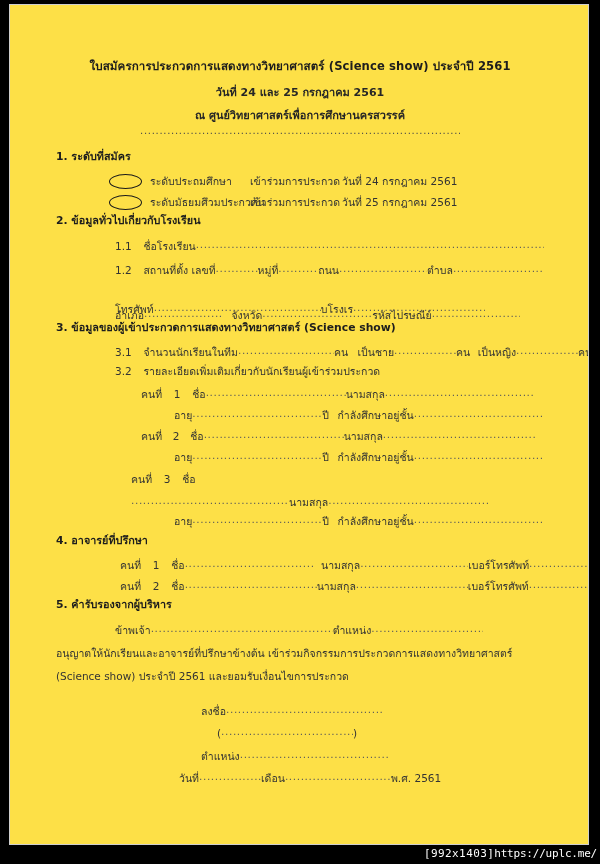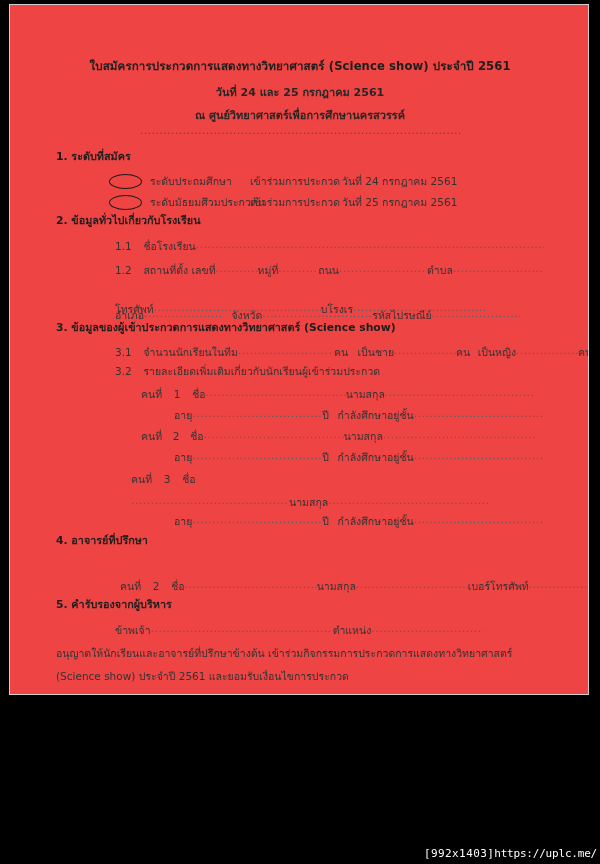--- a/index.html
+++ b/index.html
@@ -14,22 +14,22 @@
     overflow: hidden;
     font-family: "DejaVu Sans", "Liberation Sans", sans-serif;
   }
 
   
   .sheet {
     position: absolute;
     left: 9px;
     top: 4px;
     width: 580px;
-    height: 691px;
-    background: #ef4444;
+    height: 841px;
+    background: #fde047;
     border: 1px solid #cfcfcf;
     box-sizing: border-box;
     overflow: hidden;
   }
 
   .content {
     position: absolute;
     left: 0;
     top: 0;
     width: 580px;
@@ -226,20 +226,28 @@
     <div class="row" style="left:121px; top:490px;">
       <span class="dots" style="width:158px;"></span><span>นามสกุล</span><span class="dots" style="width:160px;"></span>
     </div>
     <div class="row" style="left:164px; top:509px;">
       <span>อายุ</span><span class="dots" style="width:130px;"></span><span>ปี</span>
       <span style="display:inline-block;width:5px;"></span><span>กำลังศึกษาอยู่ชั้น</span><span class="dots" style="width:130px;"></span>
     </div>
 
     <div class="row heading" style="left:46px; top:531px;">4.  อาจารย์ที่ปรึกษา</div>
 
+    <div class="row" style="left:110px; top:553px;">
+      <span>คนที่</span>
+      <span style="display:inline-block;width:5px;"></span>
+      <span>1</span>
+      <span style="display:inline-block;width:5px;"></span>
+      <span>ชื่อ</span><span class="dots" style="width:128px;"></span>
+      <span style="display:inline-block;width:5px;"></span><span>นามสกุล</span><span class="dots" style="width:108px;"></span><span>เบอร์โทรศัพท์</span><span class="dots" style="width:58px;"></span>
+    </div>
 
     <div class="row" style="left:110px; top:574px;">
       <span>คนที่</span>
       <span style="display:inline-block;width:5px;"></span>
       <span>2</span>
       <span style="display:inline-block;width:5px;"></span>
       <span>ชื่อ</span><span class="dots" style="width:132px;"></span><span>นามสกุล</span><span class="dots" style="width:112px;"></span><span>เบอร์โทรศัพท์</span><span class="dots" style="width:58px;"></span>
     </div>
 
     <div class="row heading" style="left:46px; top:595px;">5.  คำรับรองจากผู้บริหาร</div>
@@ -256,19 +264,22 @@
     </div>
 
     <div class="row" style="left:207px; top:721px;">
       <span>(</span><span class="dots" style="width:132px;"></span><span>)</span>
     </div>
 
     <div class="row" style="left:191px; top:744px;">
       <span>ตำแหน่ง</span><span class="dots" style="width:150px;"></span>
     </div>
 
+    <div class="row" style="left:169px; top:766px;">
+      <span>วันที่</span><span class="dots" style="width:62px;"></span><span>เดือน</span><span class="dots" style="width:106px;"></span><span>พ.ศ.  2561</span>
+    </div>
 
   </div>
 </div>
 
 <div class="watermark">
   <span class="dim">[992x1403]</span><span class="url">https://uplc.me/</span>
 </div>
 
 </body></html>

